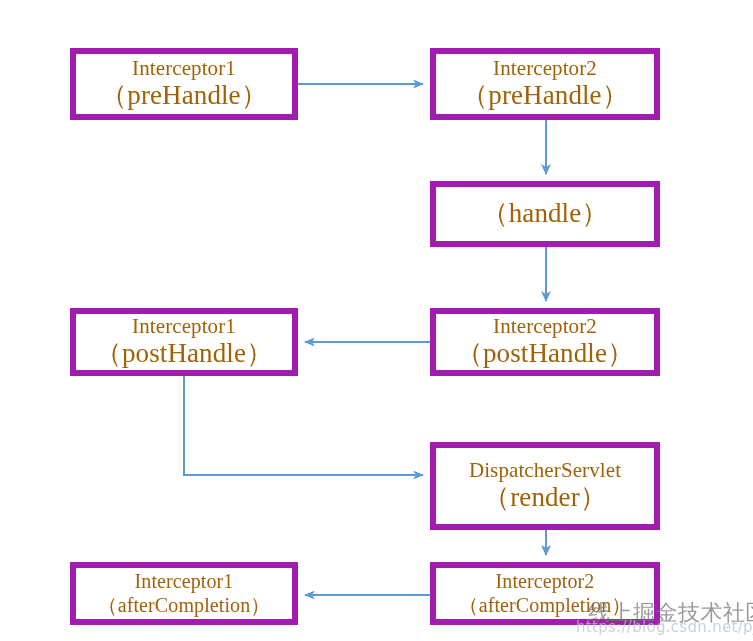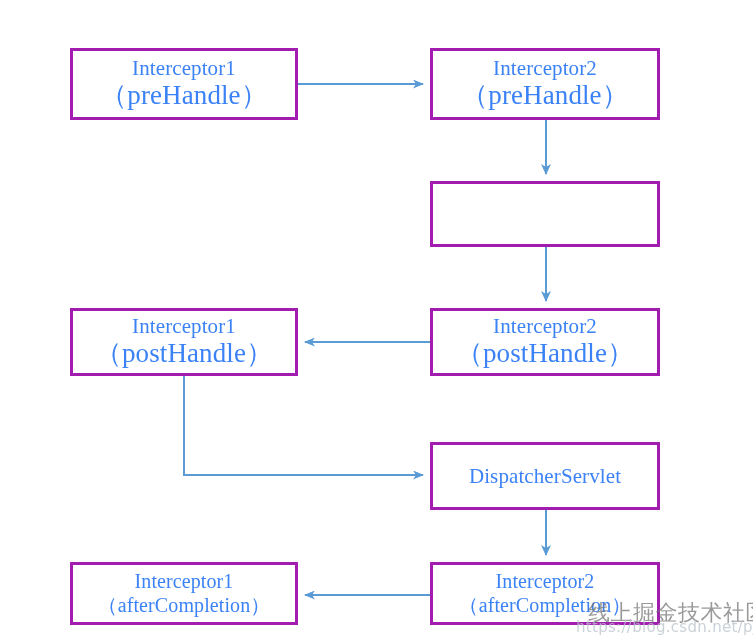--- a/index.html
+++ b/index.html
@@ -22,28 +22,28 @@
     position: absolute;
     left: 0;
     top: 0;
     width: 753px;
     height: 641px;
     pointer-events: none;
   }
   .node {
     position: absolute;
     box-sizing: border-box;
-    border: 3px solid #a21caf;
+    border: 6px solid #a21caf;
     background: #ffffff;
     display: flex;
     flex-direction: column;
     align-items: center;
     justify-content: center;
     text-align: center;
-    color: #3b82f6;
+    color: #a16207;
     line-height: 1.18;
     z-index: 2;
   }
   .node .line1 {
     font-size: 21px;
     letter-spacing: 0.1px;
     white-space: nowrap;
   }
   .node .line2 {
     font-size: 27px;
@@ -116,34 +116,36 @@
     <div class="line1">Interceptor1</div>
     <div class="line2">（preHandle）</div>
   </div>
 
   <div class="node" style="left:430px; top:48px; width:230px; height:72px;">
     <div class="line1">Interceptor2</div>
     <div class="line2">（preHandle）</div>
   </div>
 
   <div class="node" style="left:430px; top:181px; width:230px; height:66px;">
+    <div class="line2">（handle）</div>
   </div>
 
   <div class="node" style="left:70px; top:308px; width:228px; height:68px;">
     <div class="line1">Interceptor1</div>
     <div class="line2">（postHandle）</div>
   </div>
 
   <div class="node" style="left:430px; top:308px; width:230px; height:68px;">
     <div class="line1">Interceptor2</div>
     <div class="line2">（postHandle）</div>
   </div>
 
-  <div class="node" style="left:430px; top:442px; width:230px; height:68px;">
+  <div class="node" style="left:430px; top:442px; width:230px; height:88px;">
     <div class="line1">DispatcherServlet</div>
+    <div class="line2">（render）</div>
   </div>
 
   <div class="node narrow" style="left:70px; top:562px; width:228px; height:63px;">
     <div class="line1">Interceptor1</div>
     <div class="line2">（afterCompletion）</div>
   </div>
 
   <div class="node narrow" style="left:430px; top:562px; width:230px; height:63px;">
     <div class="line1">Interceptor2</div>
     <div class="line2">（afterCompletion）</div>

